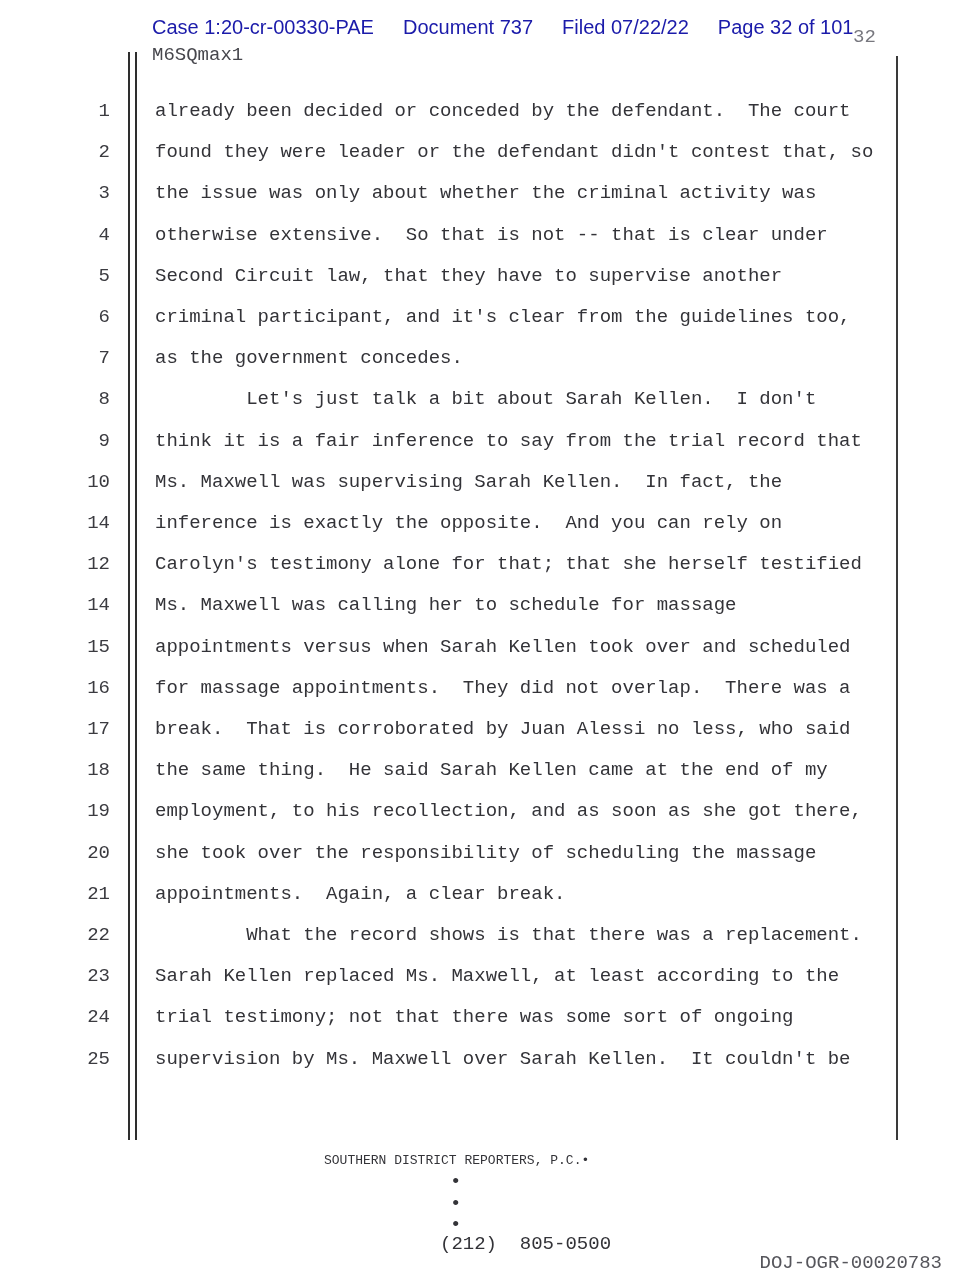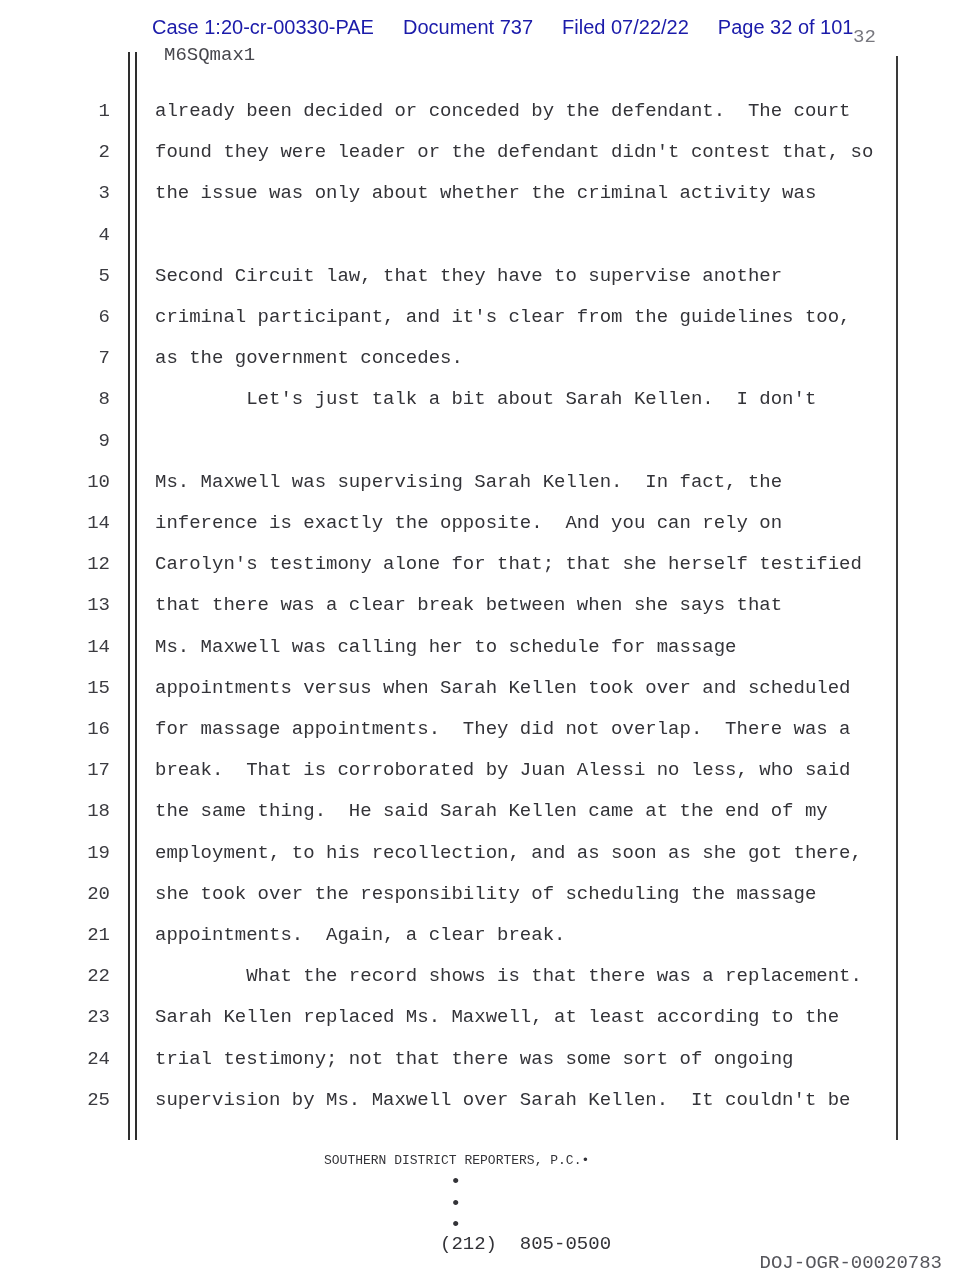--- a/index.html
+++ b/index.html
@@ -30,21 +30,20 @@
     top: 26px;
     font-size: 19px;
     color: #77777e;
   }
   .transcript-id {
     position: absolute;
     left: 152px;
     top: 44px;
     font-size: 19px;
     color: #47474d;
-    margin-left: 12px;
   }
   
   .rule-left {
     position: absolute;
     left: 128px;
     top: 52px;
     height: 1088px;
     width: 9px;
     box-sizing: border-box;
     border-left: 2px solid #2e2e2e;
@@ -139,20 +138,21 @@
         <div class="line-text">found they were leader or the defendant didn't contest that, so</div>
       </div>
 
       <div class="line-row">
         <div class="line-num">3</div>
         <div class="line-text">the issue was only about whether the criminal activity was</div>
       </div>
 
       <div class="line-row">
         <div class="line-num">4</div>
+        <div class="line-text">otherwise extensive.  So that is not -- that is clear under</div>
       </div>
 
       <div class="line-row">
         <div class="line-num">5</div>
         <div class="line-text">Second Circuit law, that they have to supervise another</div>
       </div>
 
       <div class="line-row">
         <div class="line-num">6</div>
         <div class="line-text">criminal participant, and it's clear from the guidelines too,</div>
@@ -163,41 +163,38 @@
         <div class="line-text">as the government concedes.</div>
       </div>
 
       <div class="line-row">
         <div class="line-num">8</div>
         <div class="line-text">        Let's just talk a bit about Sarah Kellen.  I don't</div>
       </div>
 
       <div class="line-row">
         <div class="line-num">9</div>
+        <div class="line-text">think it is a fair inference to say from the trial record that</div>
       </div>
 
       <div class="line-row">
         <div class="line-num">10</div>
         <div class="line-text">Ms. Maxwell was supervising Sarah Kellen.  In fact, the</div>
       </div>
 
       <div class="line-row">
         <div class="line-num">14</div>
         <div class="line-text">inference is exactly the opposite.  And you can rely on</div>
       </div>
 
       <div class="line-row">
         <div class="line-num">12</div>
         <div class="line-text">Carolyn's testimony alone for that; that she herself testified</div>
       </div>
 
-      <div class="line-row">
-        <div class="line-num">13</div>
-        <div class="line-text">that there was a clear break between when she says that</div>
-      </div>
 
       <div class="line-row">
         <div class="line-num">14</div>
         <div class="line-text">Ms. Maxwell was calling her to schedule for massage</div>
       </div>
 
       <div class="line-row">
         <div class="line-num">15</div>
         <div class="line-text">appointments versus when Sarah Kellen took over and scheduled</div>
       </div>

